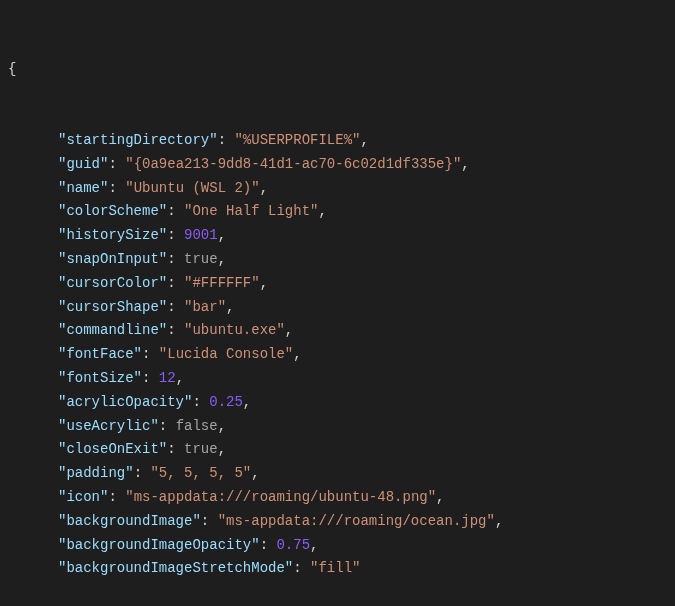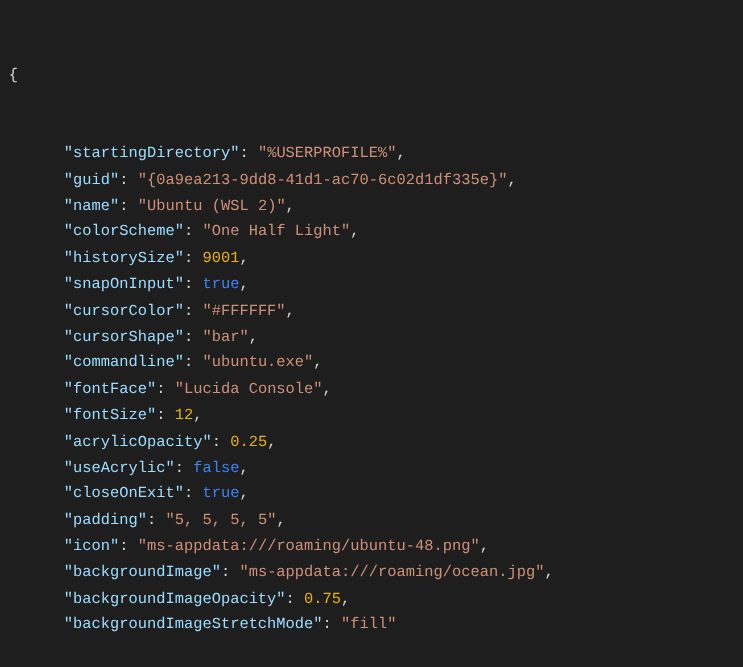--- a/index.html
+++ b/index.html
@@ -23,24 +23,24 @@
     .brace {
       color: #d4d4d4;
     }
     .key {
       color: #9cdcfe;
     }
     .string {
       color: #ce9178;
     }
     .number {
-      color: #eab308;
+      color: #8b5cf6;
     }
     .bool {
-      color: #3b82f6;
+      color: #a3a3a3;
     }
     .punct {
       color: #d4d4d4;
     }
     .line {
       display: block;
     }
     .indent {
       padding-left: 50px;
     }

